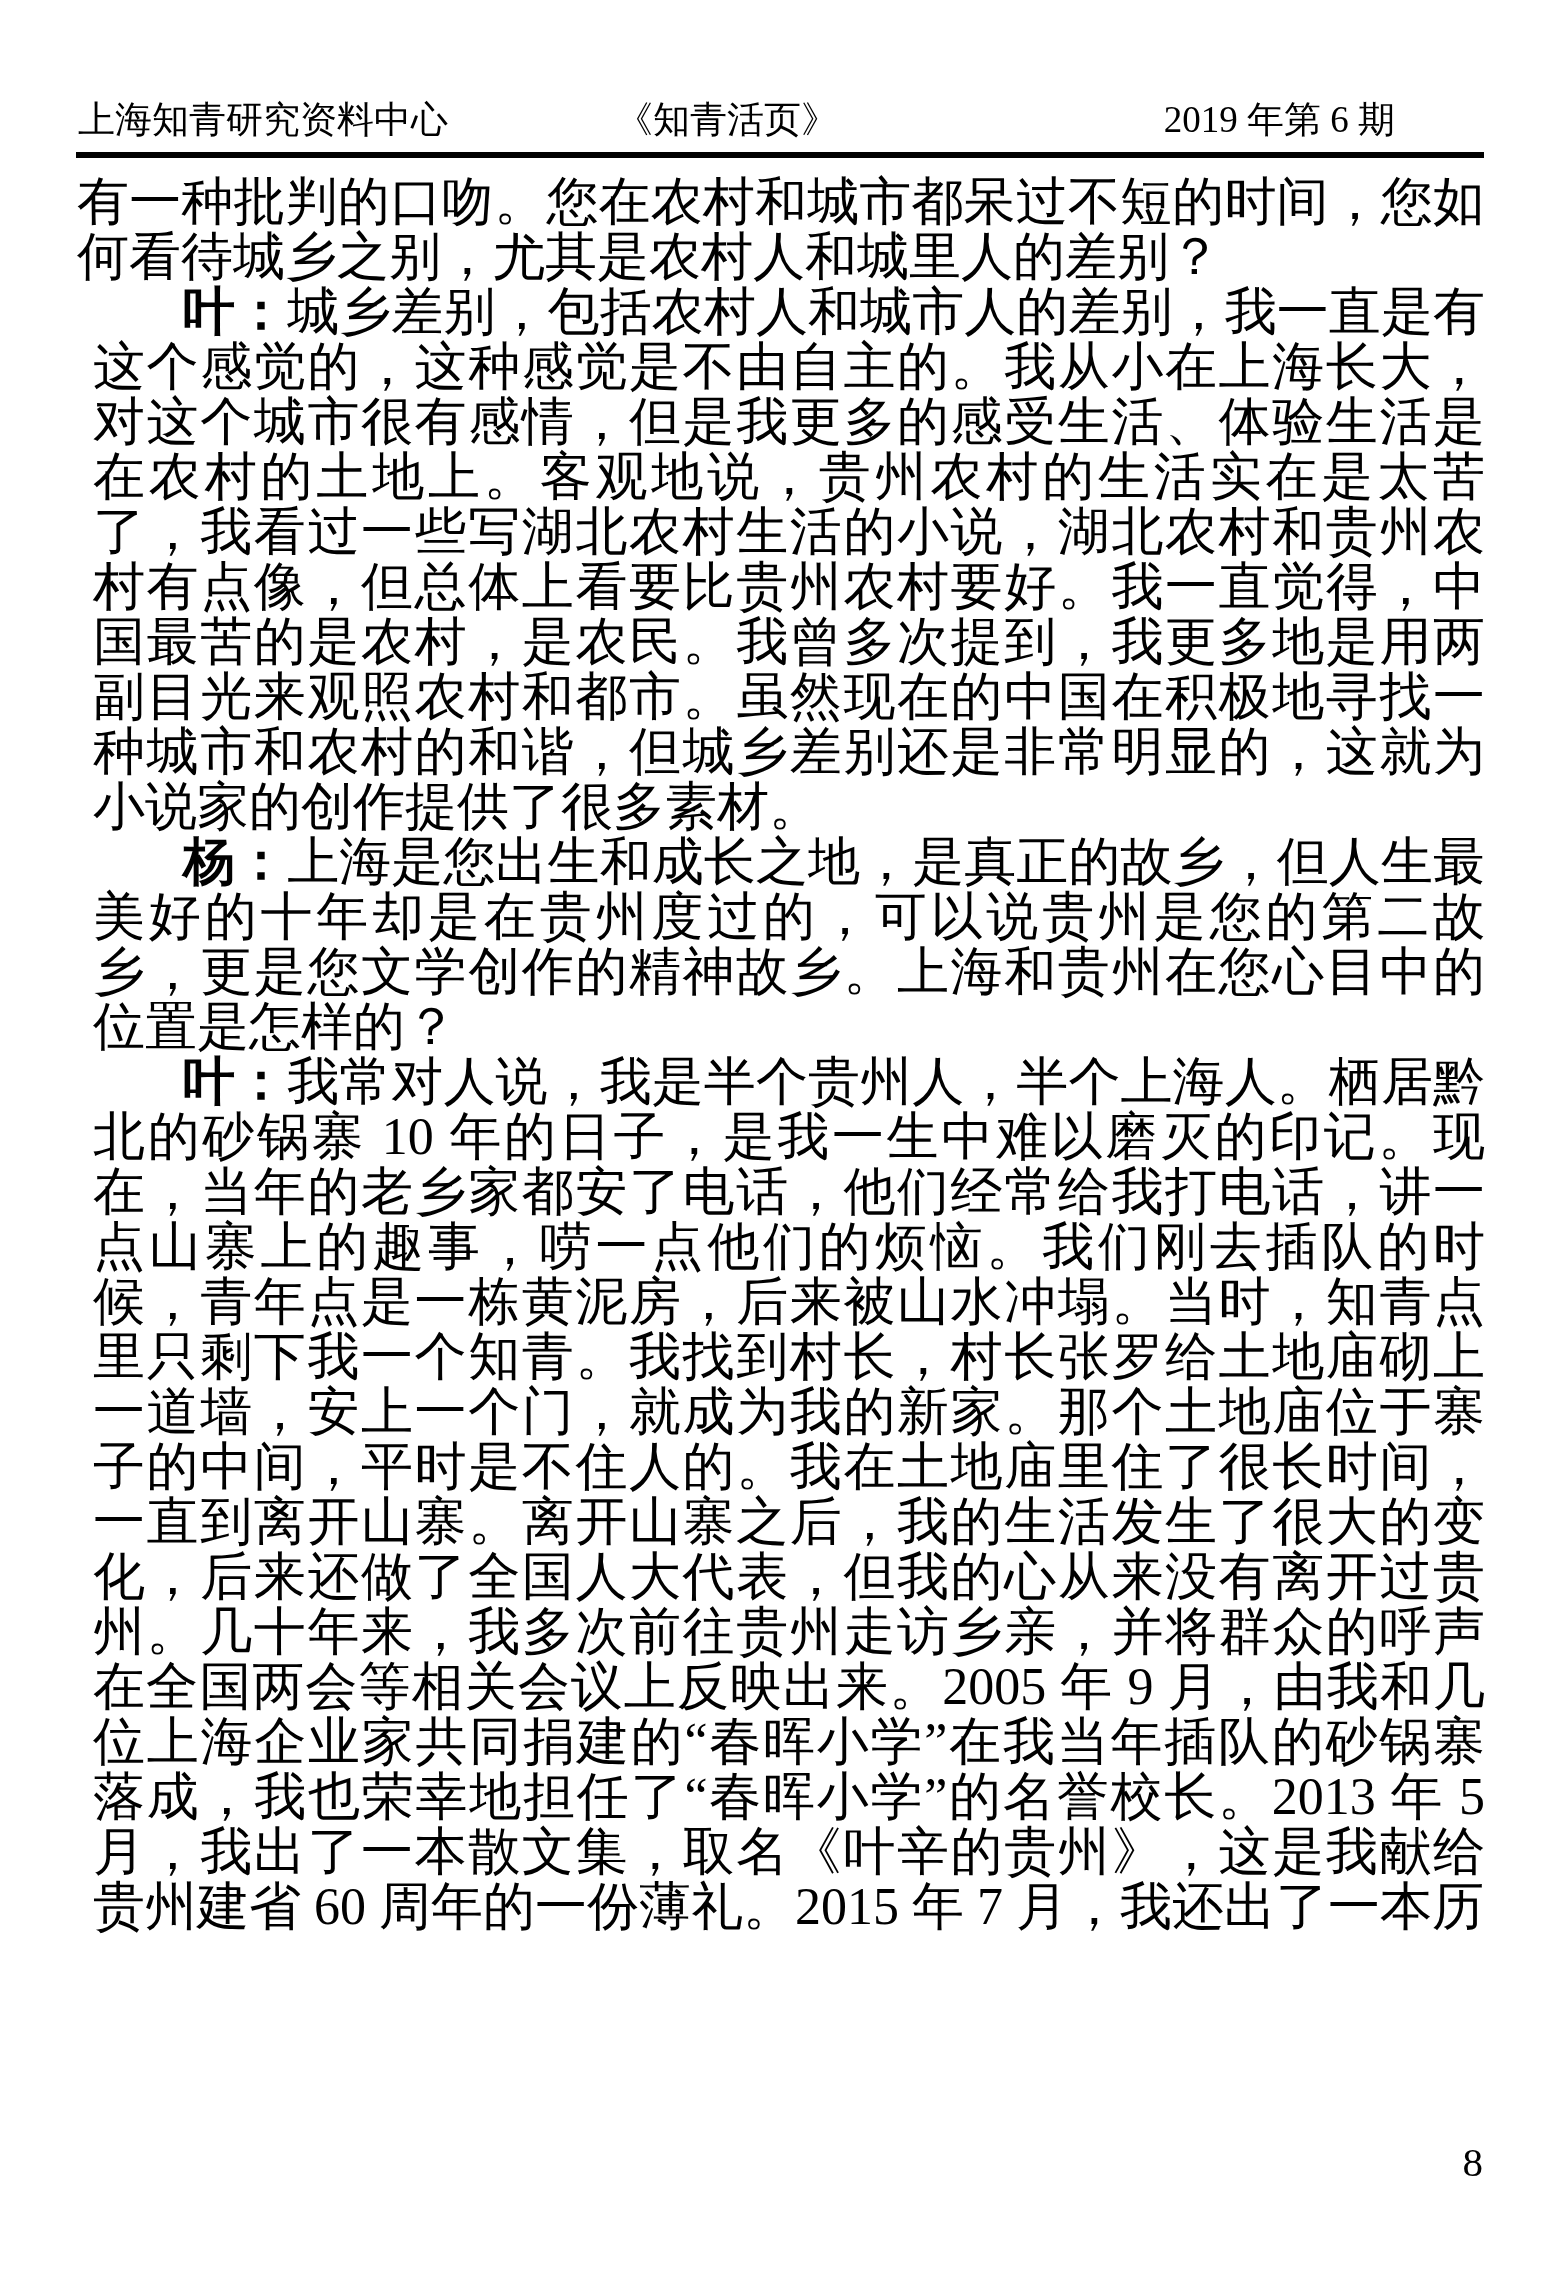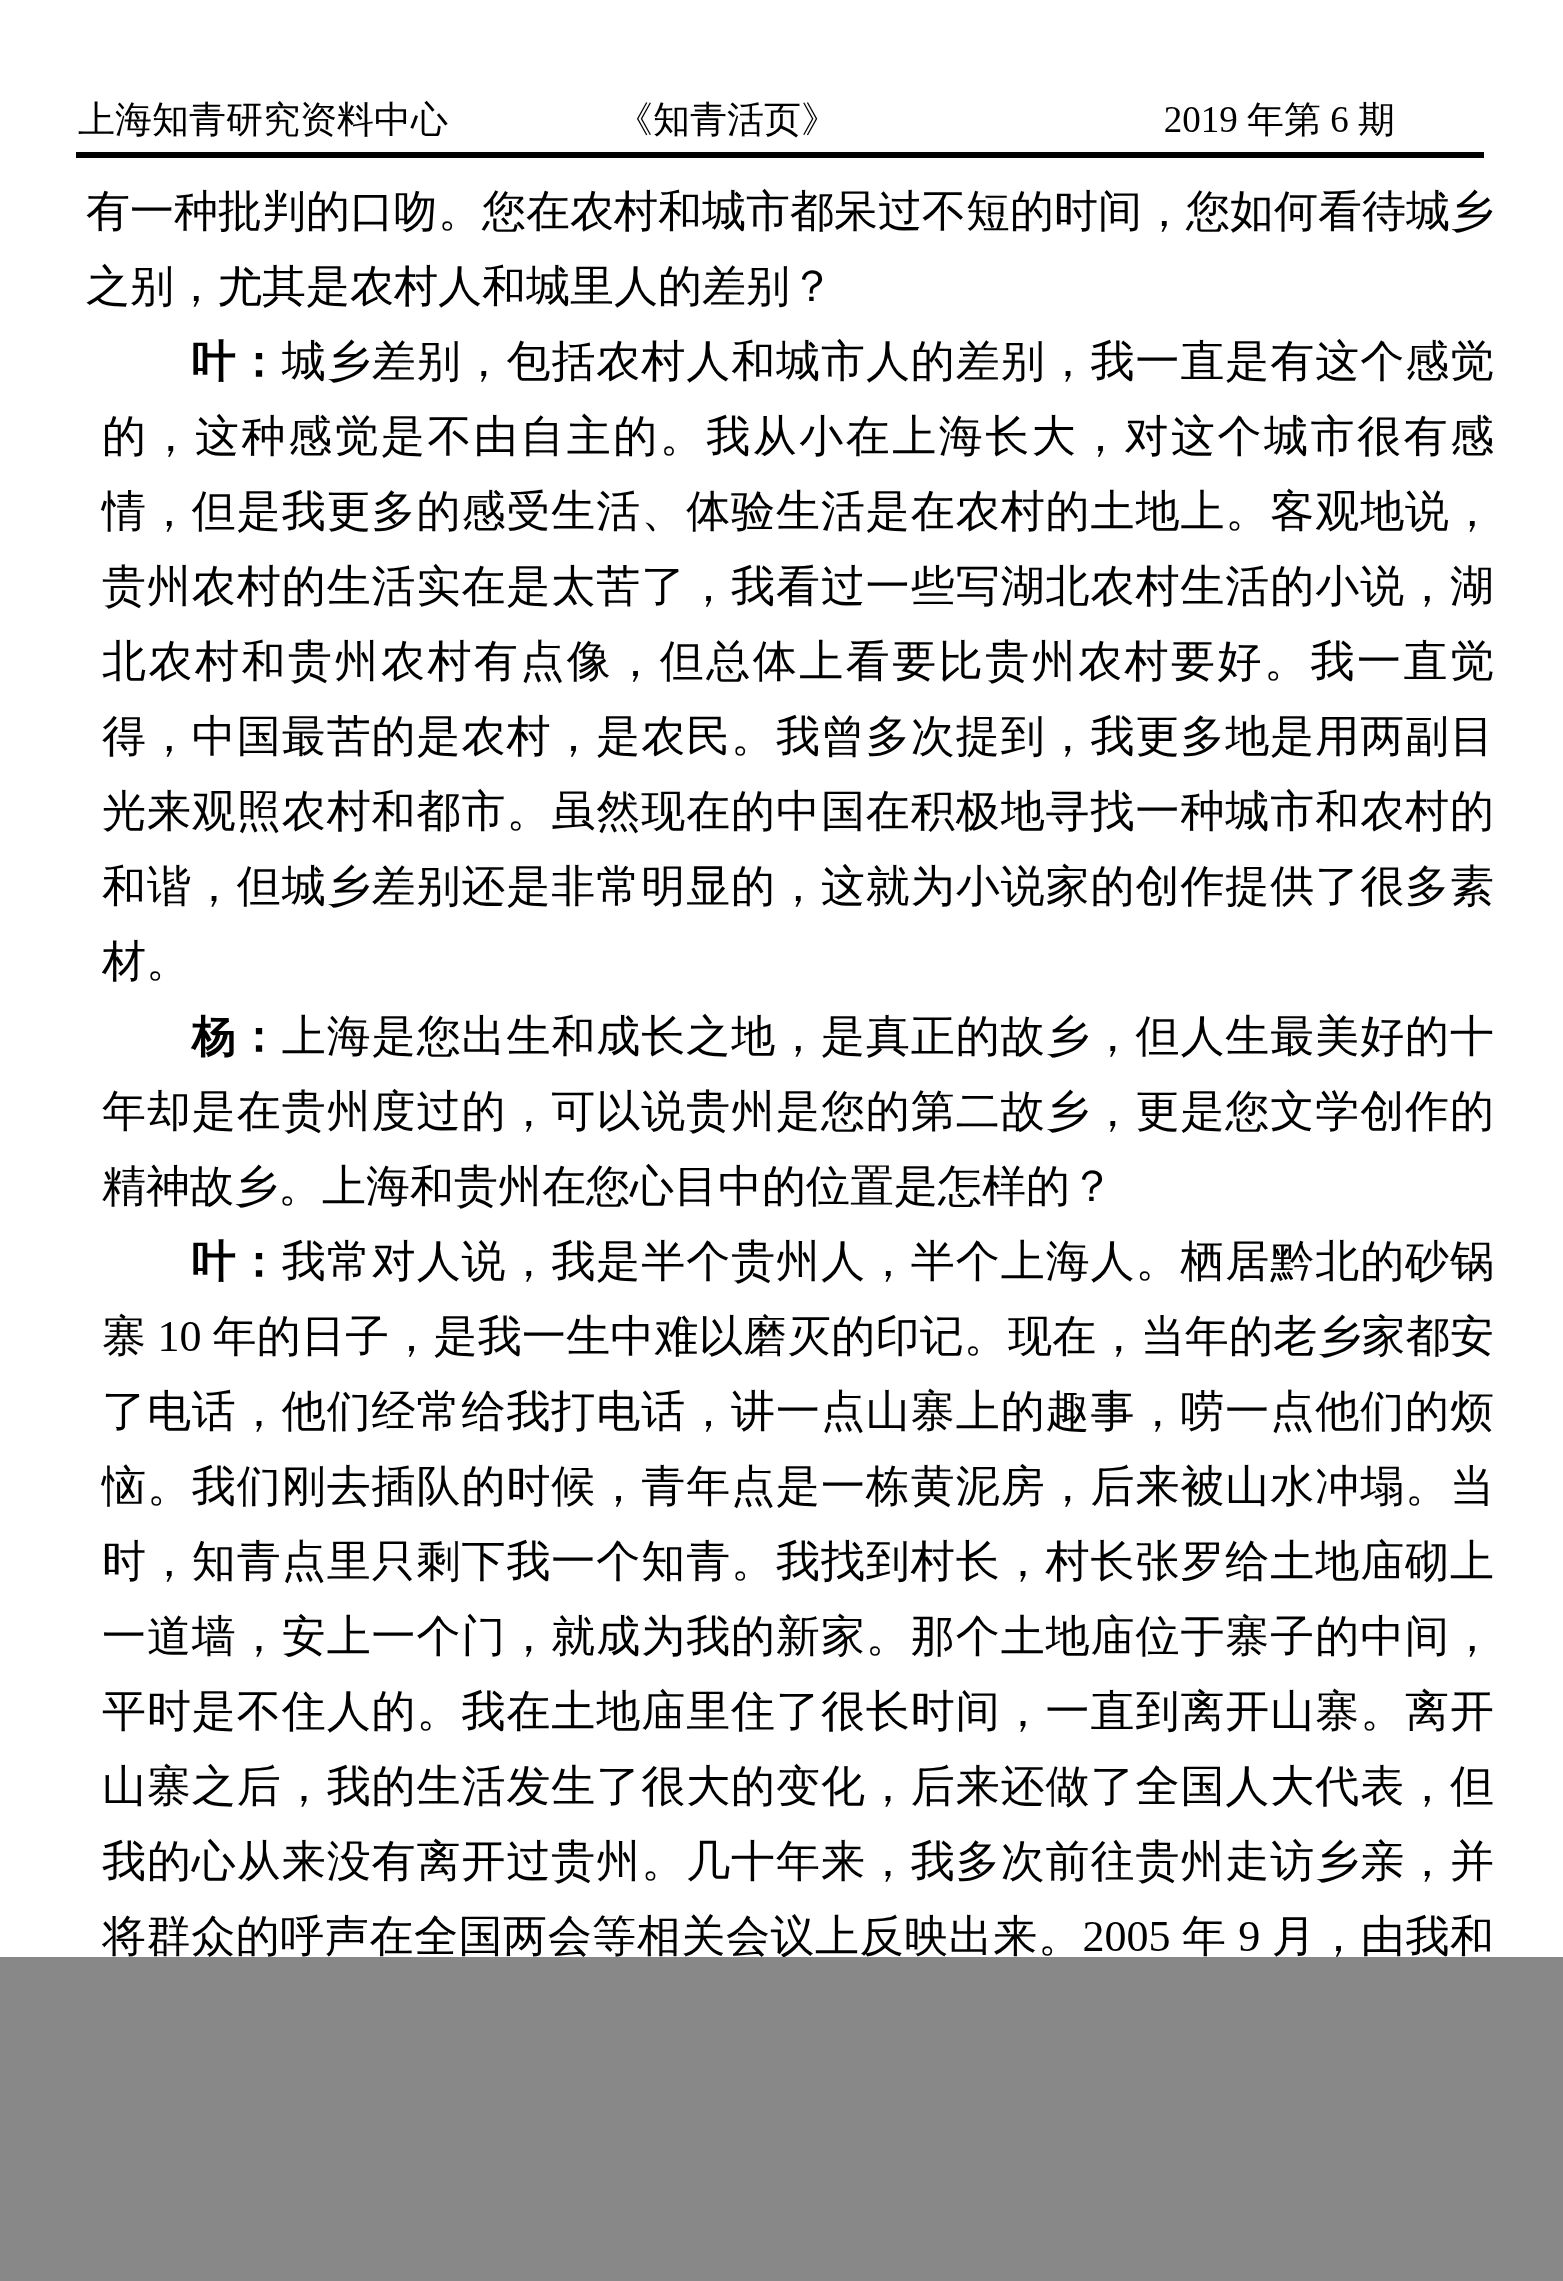--- a/index.html
+++ b/index.html
@@ -3,21 +3,21 @@
 <meta charset="utf-8">
 <style>
   html, body {
     margin: 0;
     padding: 0;
     background: #888;
   }
   .page {
     position: relative;
     width: 1563px;
-    height: 1957px;
+    height: 2281px;
     margin: 0 auto;
     background: #ffffff;
     color: #000000;
     font-family: "Liberation Serif", "DejaVu Serif", serif;
     overflow: hidden;
   }
   .page-header {
     position: absolute;
     top: 96px;
     left: 78px;
@@ -34,24 +34,24 @@
     position: absolute;
     top: 152px;
     left: 76px;
     width: 1408px;
     height: 6px;
     background: #000000;
   }
   .body-text {
     position: absolute;
     top: 174px;
-    left: 86px;
+    left: 77px;
     width: 1408px;
-    font-size: 44px;
-    line-height: 75px;
+    font-size: 52px;
+    line-height: 55px;
     text-align: justify;
     text-justify: inter-ideograph;
     overflow-wrap: break-word;
     word-break: normal;
   }
   .para {
     margin: 0;
     padding: 0;
   }
   .para.indented {

